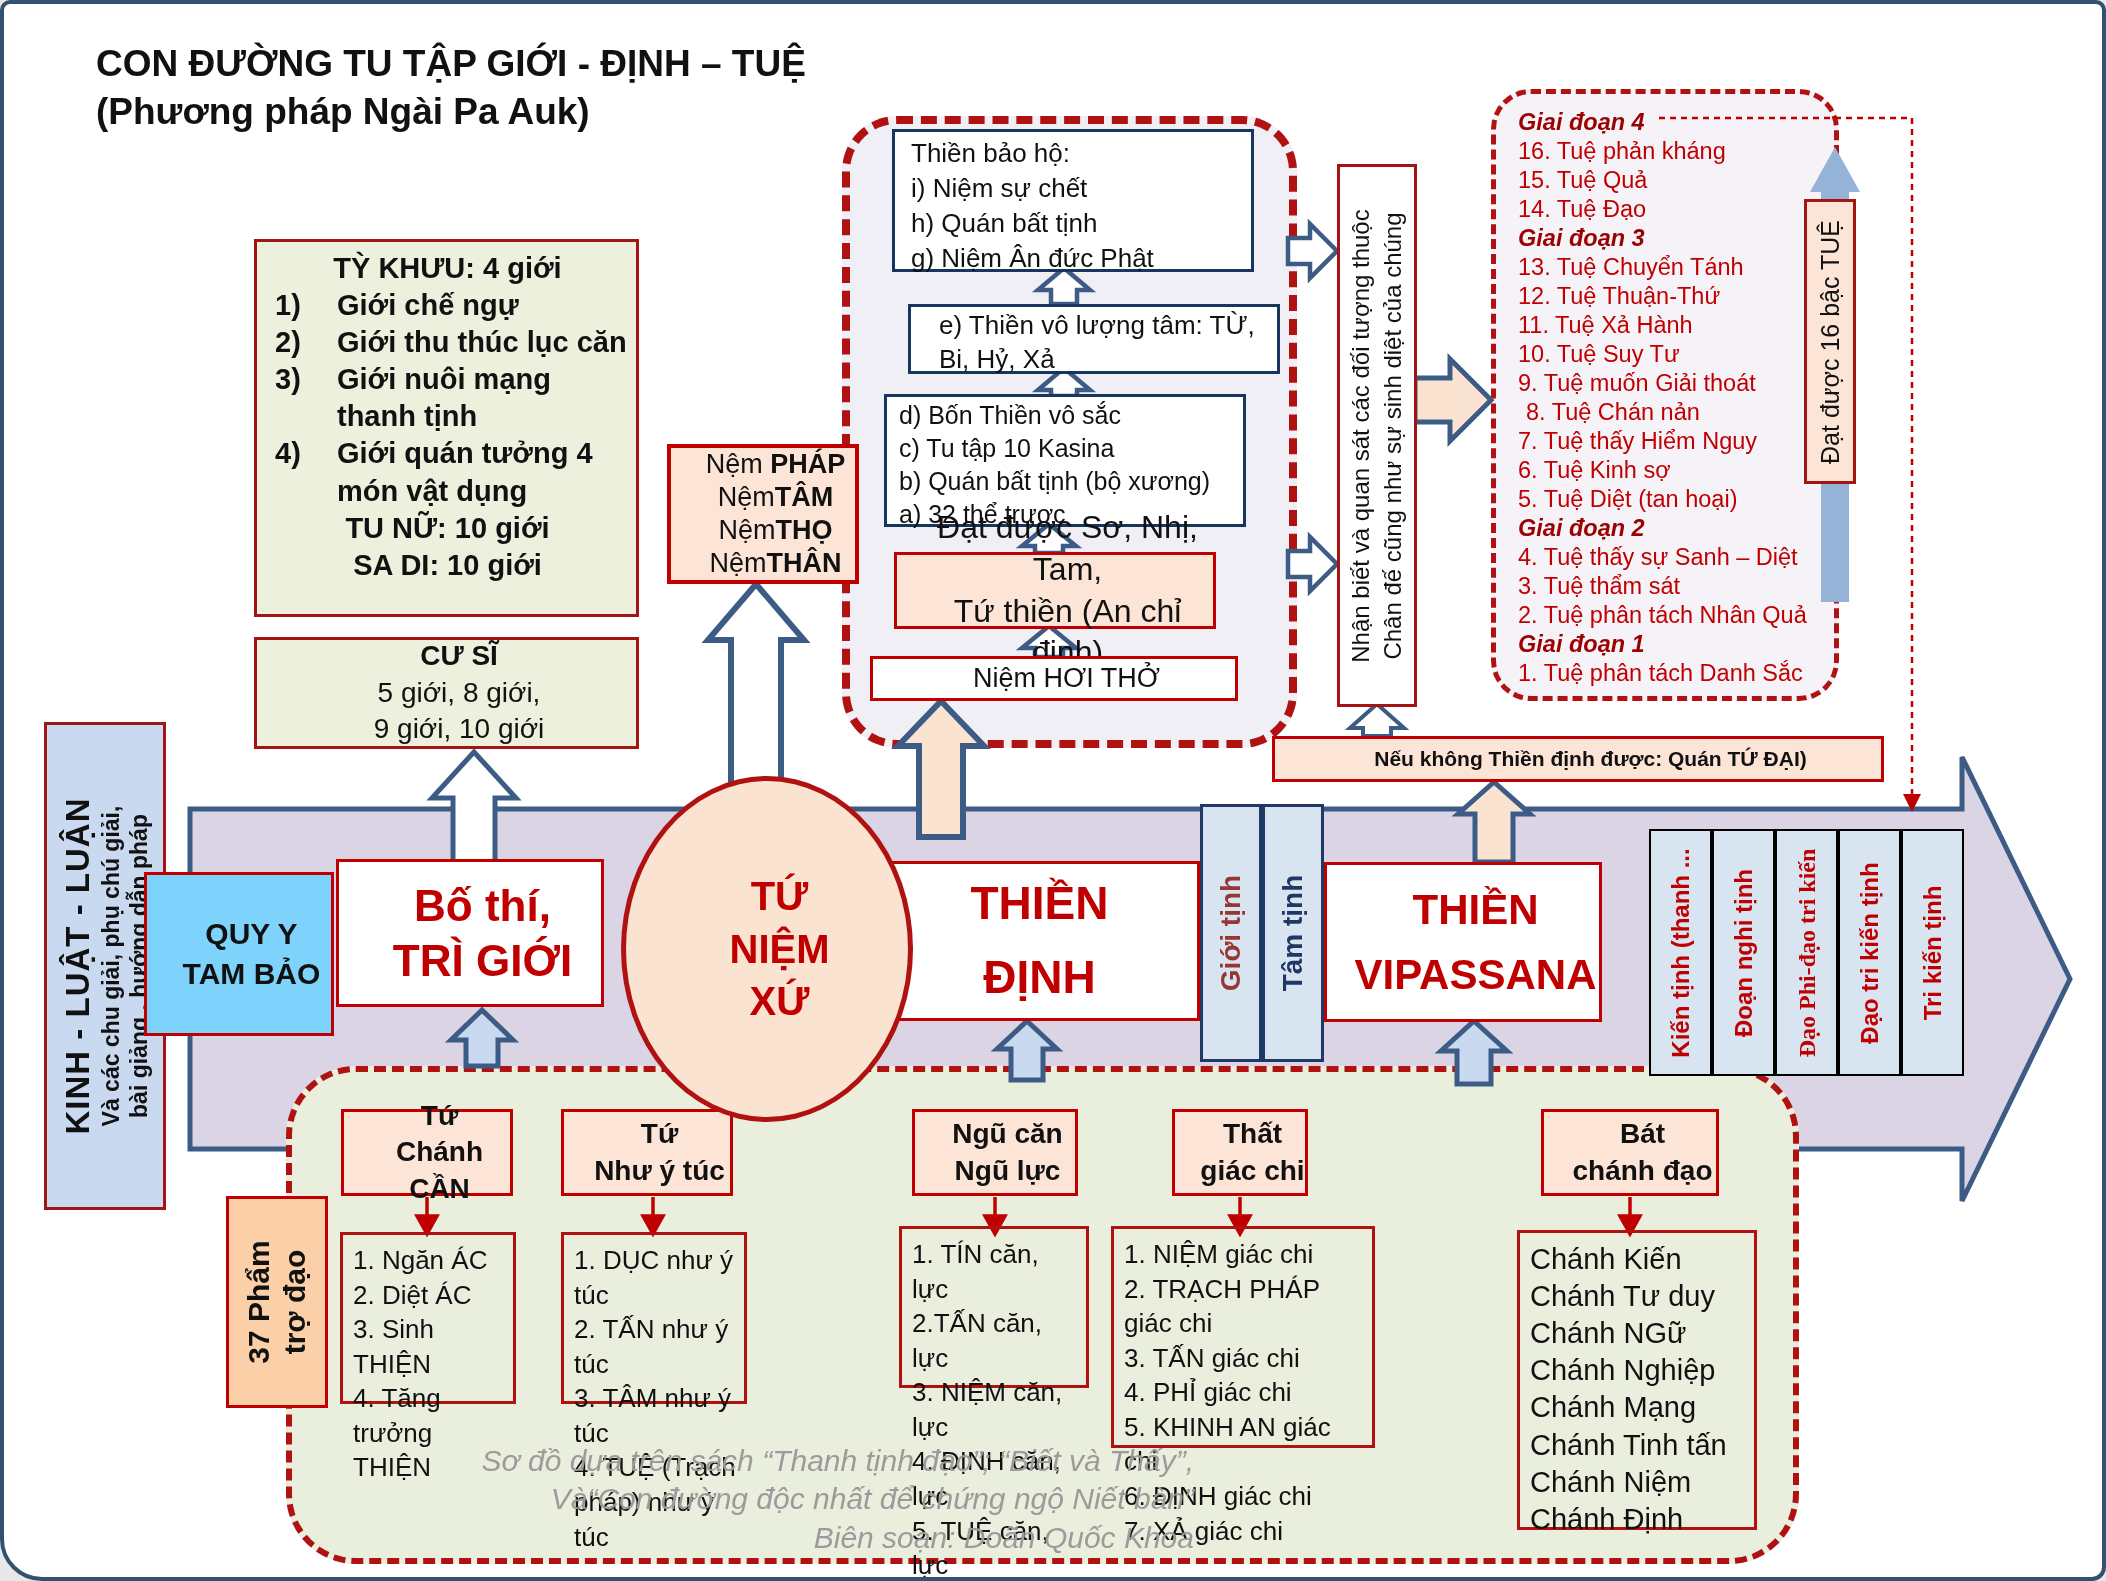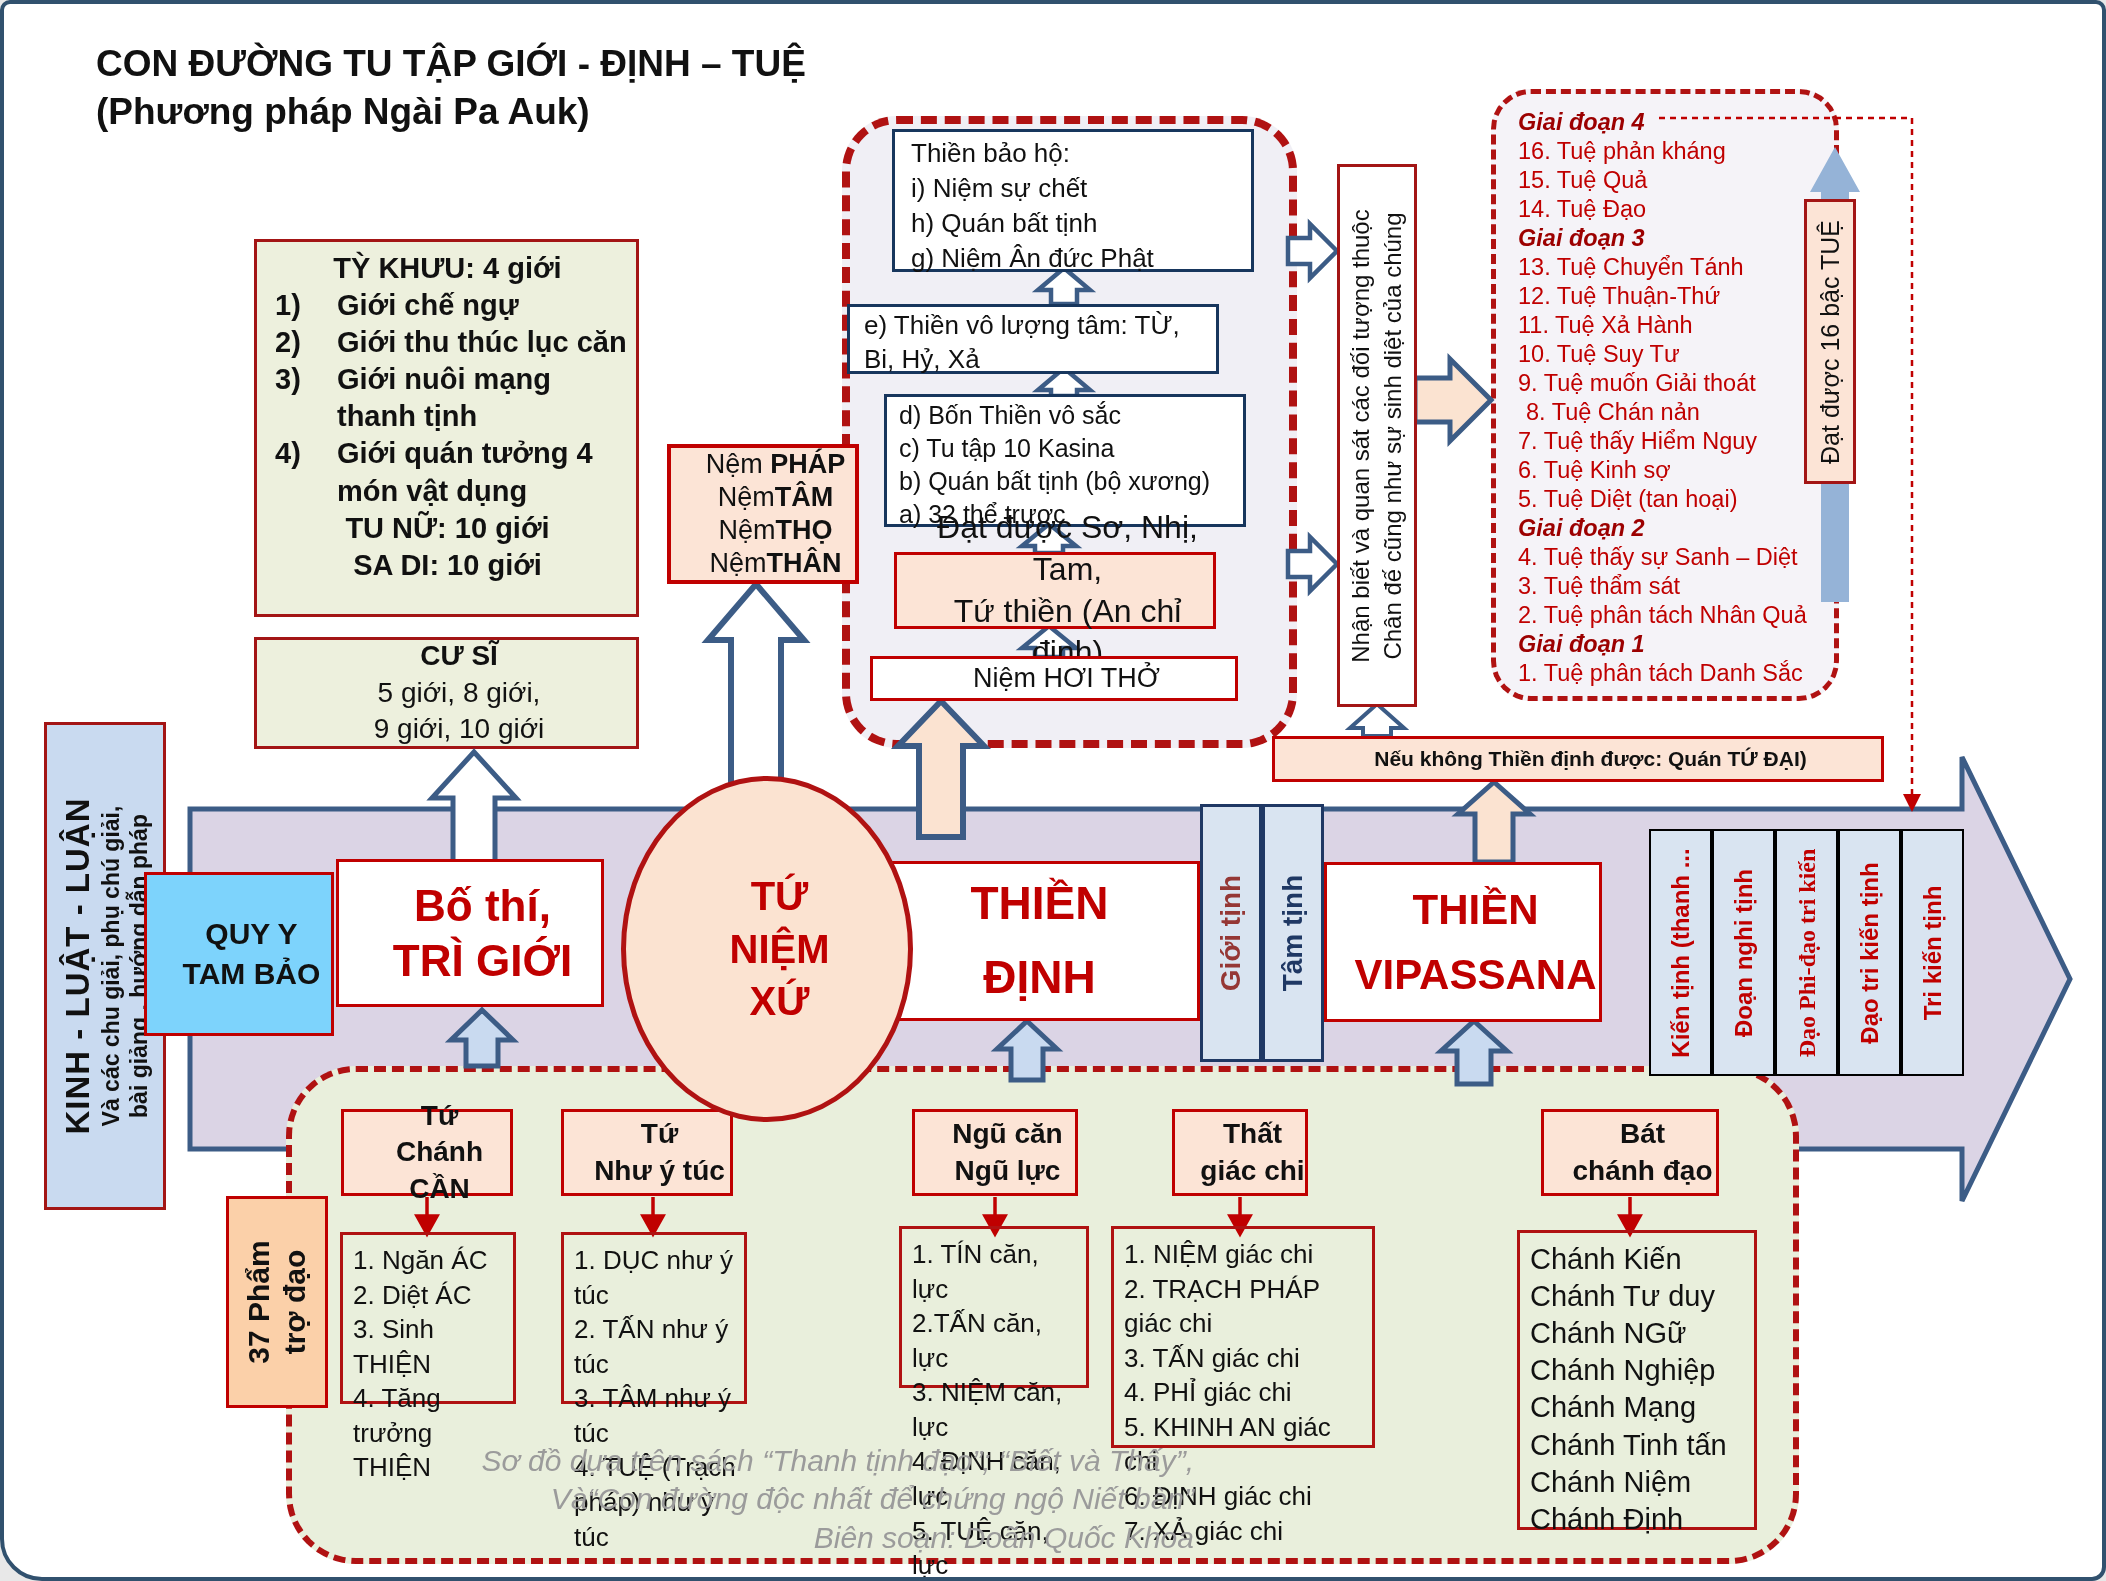--- a/index.html
+++ b/index.html
@@ -39,21 +39,21 @@
              font-size:42px;font-weight:bold;color:#c00000;line-height:1.55;z-index:4;}
   .tinh{width:62px;height:258px;top:800px;background:#d9e4f1;border:3px solid #1f3864;z-index:4;}
   .tinh .vin{font-size:28px;font-weight:bold;}
   .purity{top:825px;width:63px;height:247px;background:#d9e4f1;border:2.5px solid #000;z-index:4;}
   .purity .vin{font-size:24px;font-weight:bold;color:#c00000;}
   .purity.serif .vin{font-family:"Liberation Serif",serif;}
 
   .samatha{left:838px;top:112px;width:455px;height:632px;background:#f0eff5;border:8px dashed #b01212;border-radius:55px;z-index:2;}
   .navybox{background:#fff;border:3px solid #17365d;color:#111;}
   .baoho{left:888px;top:125px;width:362px;height:143px;font-size:26px;line-height:1.35;padding:4px 0 0 16px;z-index:4;}
-  .voluong{left:843px;top:300px;width:372px;height:70px;font-size:26px;line-height:1.3;padding:2px 6px 0 14px;z-index:4;}
+  .voluong{left:904px;top:300px;width:372px;height:70px;font-size:26px;line-height:1.3;padding:2px 6px 0 28px;z-index:4;}
   .bonthien{left:880px;top:390px;width:362px;height:133px;font-size:25px;line-height:1.32;padding:2px 16px 0 12px;z-index:4;}
   .datduocso{left:890px;top:548px;width:322px;height:77px;background:#fce4d6;border:3px solid #c00000;
              font-size:32px;color:#111;line-height:1.3;z-index:4;}
   .niemhoitho{left:866px;top:652px;width:368px;height:45px;background:#fff;border:3px solid #c00000;
               font-size:27px;color:#111;z-index:4;}
   .nembox{left:663px;top:440px;width:192px;height:140px;background:#fce4d6;border:4px solid #c00000;
           font-size:27px;color:#111;line-height:1.22;z-index:4;}
   .nembox b{font-weight:bold;}
 
   .nhanbiet{left:1333px;top:160px;width:80px;height:543px;background:#fff;border:3px solid #a31515;z-index:4;}

